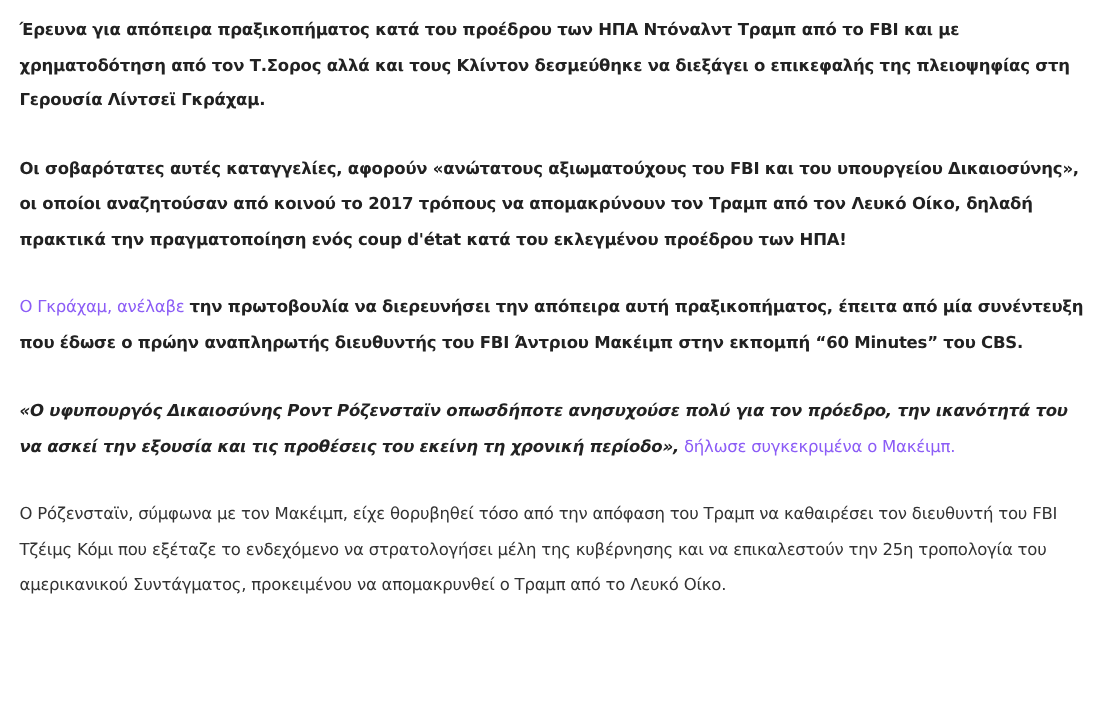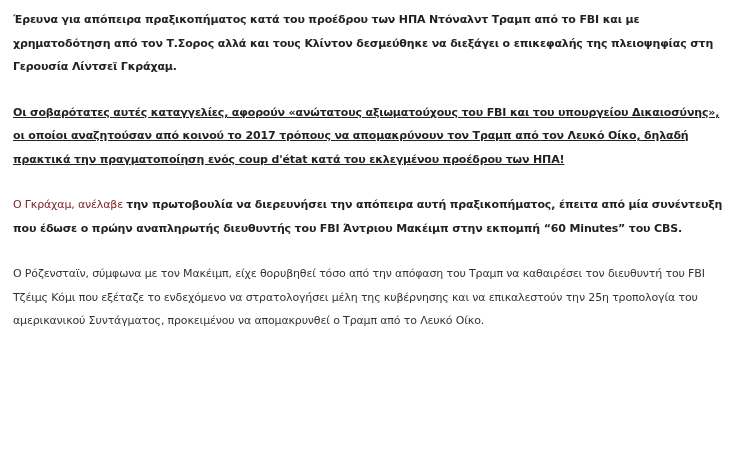--- a/index.html
+++ b/index.html
@@ -18,36 +18,39 @@
       padding: 8px 0 0 13px;
       width: 712px;
     }
     .article p {
       margin: 0;
       font-size: 11px;
       line-height: 23.5px;
       letter-spacing: -0.15px;
     }
     .p1 { margin-bottom: 22px !important; font-weight: 600; }
-    .p2 { margin-bottom: 22px !important; font-weight: 600; text-decoration: underline; }
+    .p2 { margin-bottom: 22px !important; font-weight: 600; }
     .p3 { margin-bottom: 22px !important; font-weight: 600; }
     .p4 { margin-bottom: 22px !important; }
     .p5 { font-weight: 400; color: #333333; }
-    .light { font-weight: 400; color: #7f1d1d; }
+    .light { font-weight: 400; color: #8b5cf6; }
     .bold-italic { font-weight: 700; font-style: italic; color: #222222; }
   </style>
 </head>
 <body>
 
 <div class="article">
   <p class="p1">
     <span>Έρευνα για απόπειρα πραξικοπήματος κατά του προέδρου των ΗΠΑ Ντόναλντ Τραμπ από το FBI και με χρηματοδότηση από τον Τ.Σορος αλλά και τους Κλίντον δεσμεύθηκε να διεξάγει ο επικεφαλής της πλειοψηφίας στη Γερουσία Λίντσεϊ Γκράχαμ.</span>
   </p>
   <p class="p2">
     <span>Οι σοβαρότατες αυτές καταγγελίες, αφορούν «ανώτατους αξιωματούχους του FBI και του υπουργείου Δικαιοσύνης», οι οποίοι αναζητούσαν από κοινού το 2017 τρόπους να απομακρύνουν τον Τραμπ από τον Λευκό Οίκο, δηλαδή πρακτικά την πραγματοποίηση ενός coup d'état κατά του εκλεγμένου προέδρου των ΗΠΑ!</span>
   </p>
   <p class="p3">
     <span class="light">Ο Γκράχαμ, ανέλαβε </span><span>την πρωτοβουλία να διερευνήσει την απόπειρα αυτή πραξικοπήματος, έπειτα από μία συνέντευξη που έδωσε ο πρώην αναπληρωτής διευθυντής του FBI Άντριου Μακέιμπ στην εκπομπή “60 Minutes” του CBS.</span>
   </p>
+  <p class="p4">
+    <span class="bold-italic">«Ο υφυπουργός Δικαιοσύνης Ροντ Ρόζενσταϊν οπωσδήποτε ανησυχούσε πολύ για τον πρόεδρο, την ικανότητά του να ασκεί την εξουσία και τις προθέσεις του εκείνη τη χρονική περίοδο»,</span><span class="light"> δήλωσε συγκεκριμένα ο Μακέιμπ.</span>
+  </p>
   <p class="p5">
     <span>Ο Ρόζενσταϊν, σύμφωνα με τον Μακέιμπ, είχε θορυβηθεί τόσο από την απόφαση του Τραμπ να καθαιρέσει τον διευθυντή του FBI Τζέιμς Κόμι που εξέταζε το ενδεχόμενο να στρατολογήσει μέλη της κυβέρνησης και να επικαλεστούν την 25η τροπολογία του αμερικανικού Συντάγματος, προκειμένου να απομακρυνθεί ο Τραμπ από το Λευκό Οίκο.</span>
   </p>
 </div>
 
 </body></html>

